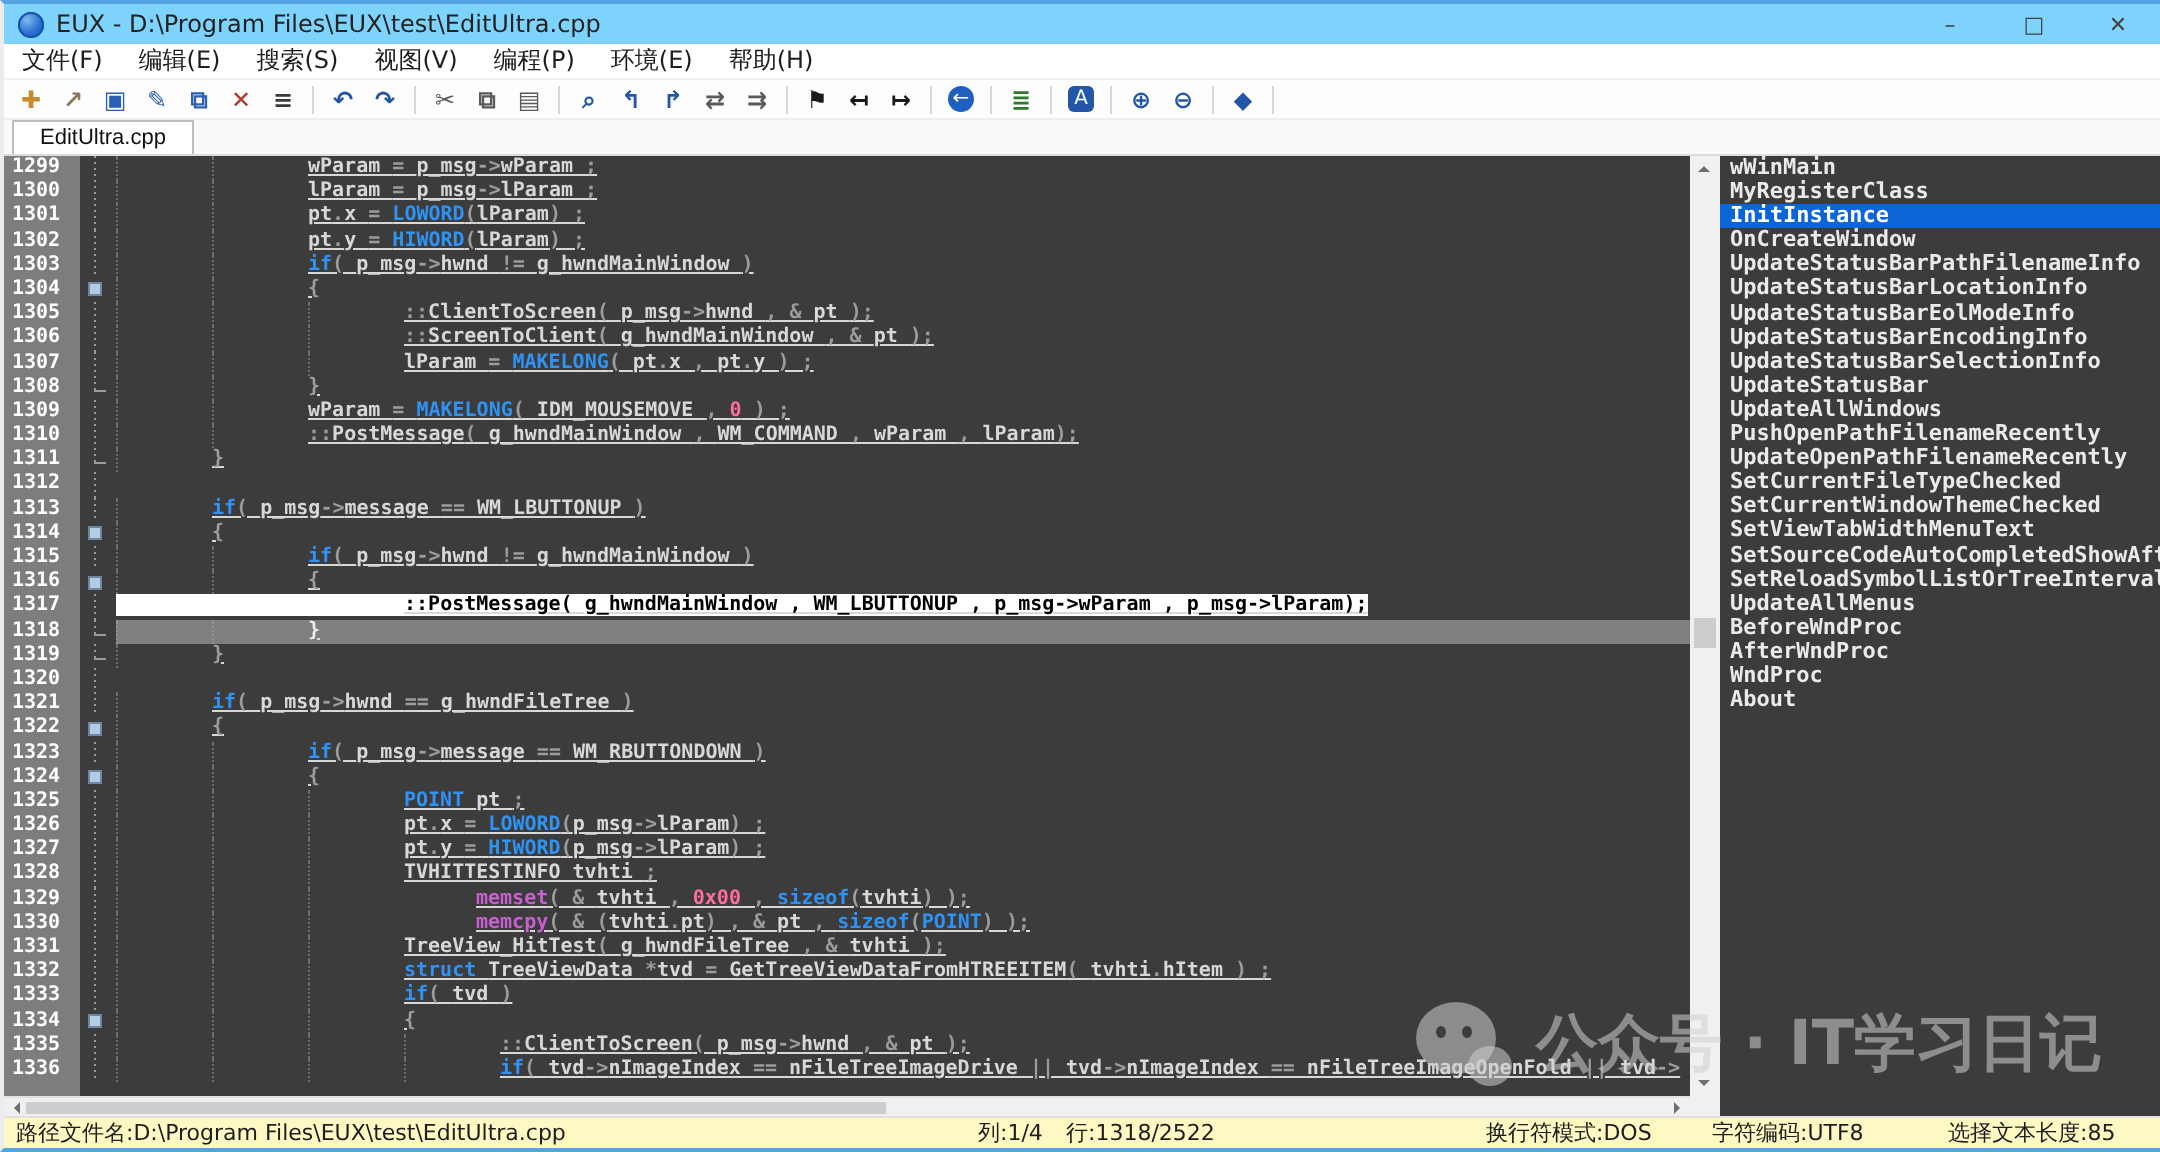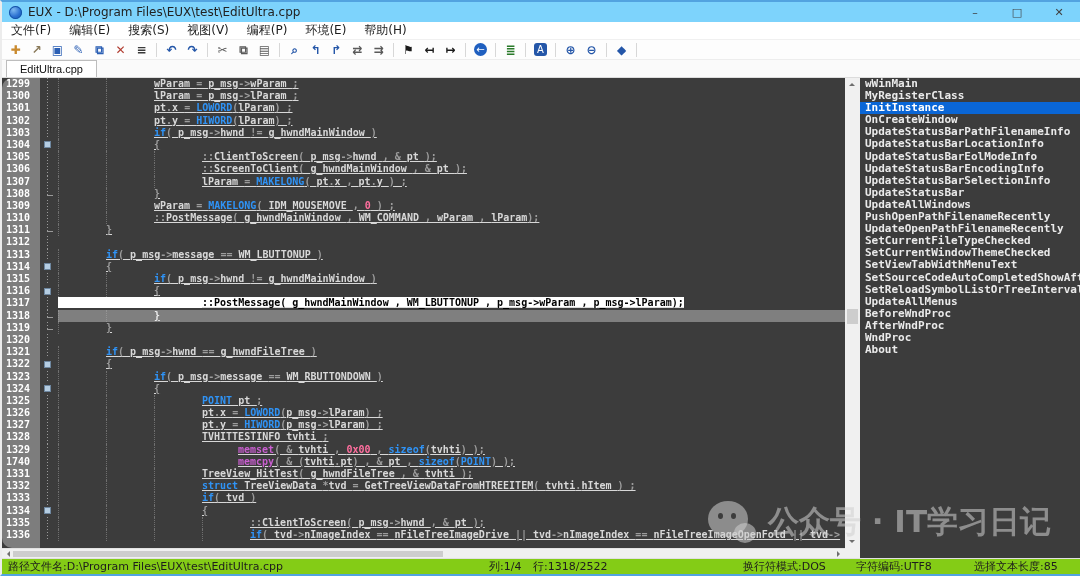--- a/index.html
+++ b/index.html
@@ -31,21 +31,21 @@
   .tb-badge.round{border-radius:50%;}
   .tb-sep{width:1px;height:14px;background:#d7d7d7;margin:0 4px;}
   
   .tabrow{height:18px;background:#fafafa;display:flex;align-items:flex-end;border-bottom:1px solid #dcdcdc;}
   .tab{height:17px;background:#fff;border:1px solid #bdbdbd;border-bottom:none;margin-left:4px;
     padding:0 13px;font-size:11px;font-family:Liberation Sans, sans-serif;display:flex;align-items:center;color:#111;}
   
   .main{display:flex;height:480px;background:#3c3c3c;}
   .edwrap{width:843px;display:flex;flex-direction:column;}
   .edview{height:470px;overflow:hidden;position:relative;
-    background:linear-gradient(to right,#7d7d7d 0,#7d7d7d 38px,#3c3c3c 38px);border-radius:10px;}
+    background:linear-gradient(to right,#7d7d7d 0,#7d7d7d 38px,#3c3c3c 38px);}
   .row{display:flex;height:12.2px;line-height:12.2px;
     font-family:"DejaVu Sans Mono",monospace;font-weight:700;font-size:10px;}
   .num{width:38px;color:#fff;padding-left:4px;flex:none;}
   .fold{width:18px;flex:none;position:relative;}
   .f-line::before,.f-end::before,.f-box::after{content:"";position:absolute;}
   .f-line::before{left:7px;top:0;bottom:0;width:1px;
     background-image:repeating-linear-gradient(to bottom,#9a9a9a 0 1px,transparent 1px 3px);}
   .f-end::before{left:7px;top:0;height:7px;width:1px;
     background-image:repeating-linear-gradient(to bottom,#9a9a9a 0 1px,transparent 1px 3px);}
   .f-end .fh{position:absolute;left:7px;top:7px;width:6px;height:1px;background:#9a9a9a;}
@@ -72,21 +72,21 @@
   .arr.down{border-top-color:#6e6e6e;left:4px;bottom:2px;}
   .arr.left{border-right-color:#6e6e6e;left:2px;top:2px;}
   .arr.right{border-left-color:#6e6e6e;right:2px;top:2px;}
   
   .panel{width:220px;background:#3c3c3c;overflow:hidden;
     font-family:"DejaVu Sans Mono",monospace;font-weight:700;font-size:11px;color:#eaeaea;}
   .sym{height:12.1px;line-height:12.1px;padding-left:5px;white-space:nowrap;}
   .sym.selected{background:#0a66d6;color:#fff;}
   
   .statusbar{height:16px;display:flex;align-items:center;font-size:11px;color:#1d1d1d;
-    background:#84cc16;border-top:1px solid #e0e0e0;white-space:nowrap;}
+    background:#fef9c3;border-top:1px solid #e0e0e0;white-space:nowrap;}
   .sb{padding-left:6px;overflow:hidden;}
   .sb0{flex:1;}
   .sb1{width:44px;flex:none;}
   .sb2{width:80px;flex:none;}
   .sb3{width:130px;flex:none;margin-top:26px;}
   .sb4{width:113px;flex:none;}
   .sb5{width:118px;flex:none;}
   .sb6{width:112px;flex:none;}
   
   .watermark{position:absolute;left:706px;top:499px;display:flex;align-items:center;gap:12px;
@@ -387,21 +387,21 @@
             <div class="num">1328</div>
             <div class="fold f-line"></div>
             <div class="code"><span class="linewrap"><span class="ind"></span><span class="ind"></span><span class="ind"></span><span class="p">TVHITTESTINFO tvhti </span><span class="o">;</span></span></div>
           </div>
           <div class="row">
             <div class="num">1329</div>
             <div class="fold f-line"></div>
             <div class="code"><span class="linewrap"><span class="ind"></span><span class="ind"></span><span class="ind"></span><span class="f">memset</span><span class="o">( &amp; </span><span class="p">tvhti </span><span class="o">, </span><span class="n">0x00</span><span class="o"> , </span><span class="k">sizeof</span><span class="o">(</span><span class="p">tvhti</span><span class="o">) );</span></span></div>
           </div>
           <div class="row">
-            <div class="num">1740</div>
+            <div class="num">1330</div>
             <div class="fold f-line"></div>
             <div class="code"><span class="linewrap"><span class="ind"></span><span class="ind"></span><span class="ind"></span><span class="f">memcpy</span><span class="o">( &amp; (</span><span class="p">tvhti</span><span class="o">.</span><span class="p">pt</span><span class="o">) , &amp; </span><span class="p">pt </span><span class="o">, </span><span class="k">sizeof</span><span class="o">(</span><span class="k">POINT</span><span class="o">) );</span></span></div>
           </div>
           <div class="row">
             <div class="num">1331</div>
             <div class="fold f-line"></div>
             <div class="code"><span class="linewrap"><span class="ind"></span><span class="ind"></span><span class="ind"></span><span class="p">TreeView_HitTest</span><span class="o">( </span><span class="p">g_hwndFileTree </span><span class="o">, &amp; </span><span class="p">tvhti </span><span class="o">);</span></span></div>
           </div>
           <div class="row">
             <div class="num">1332</div>

